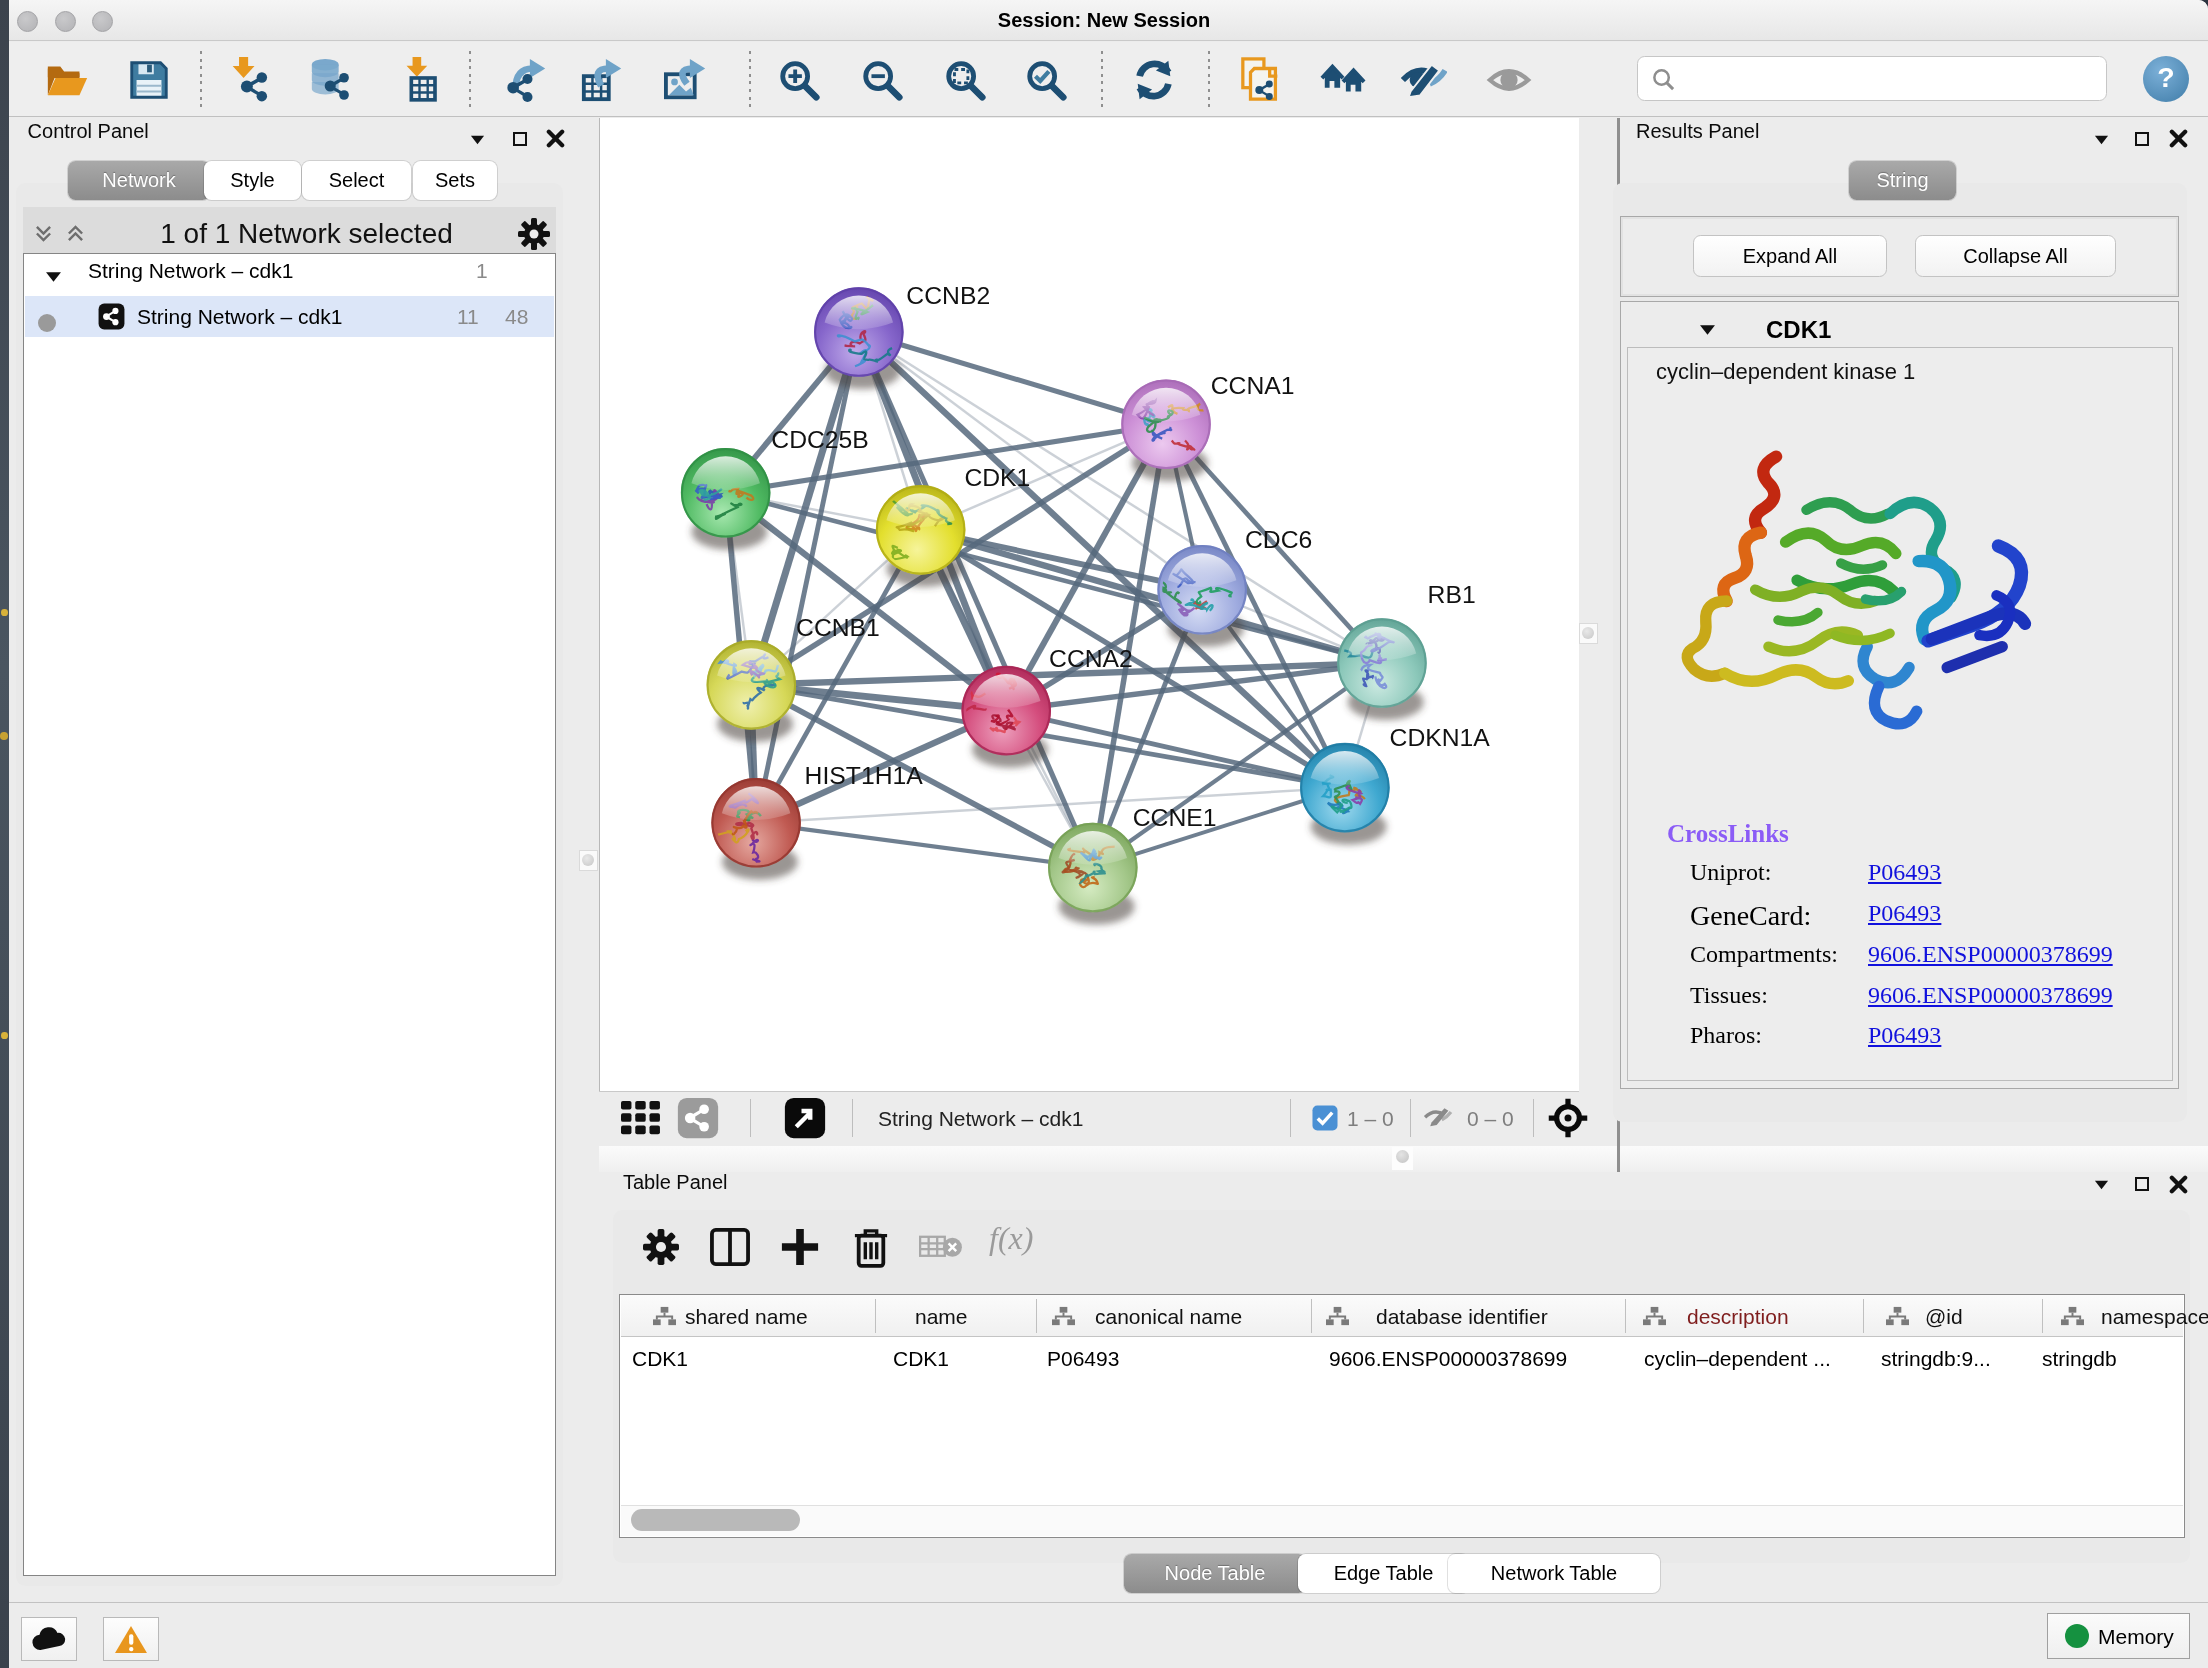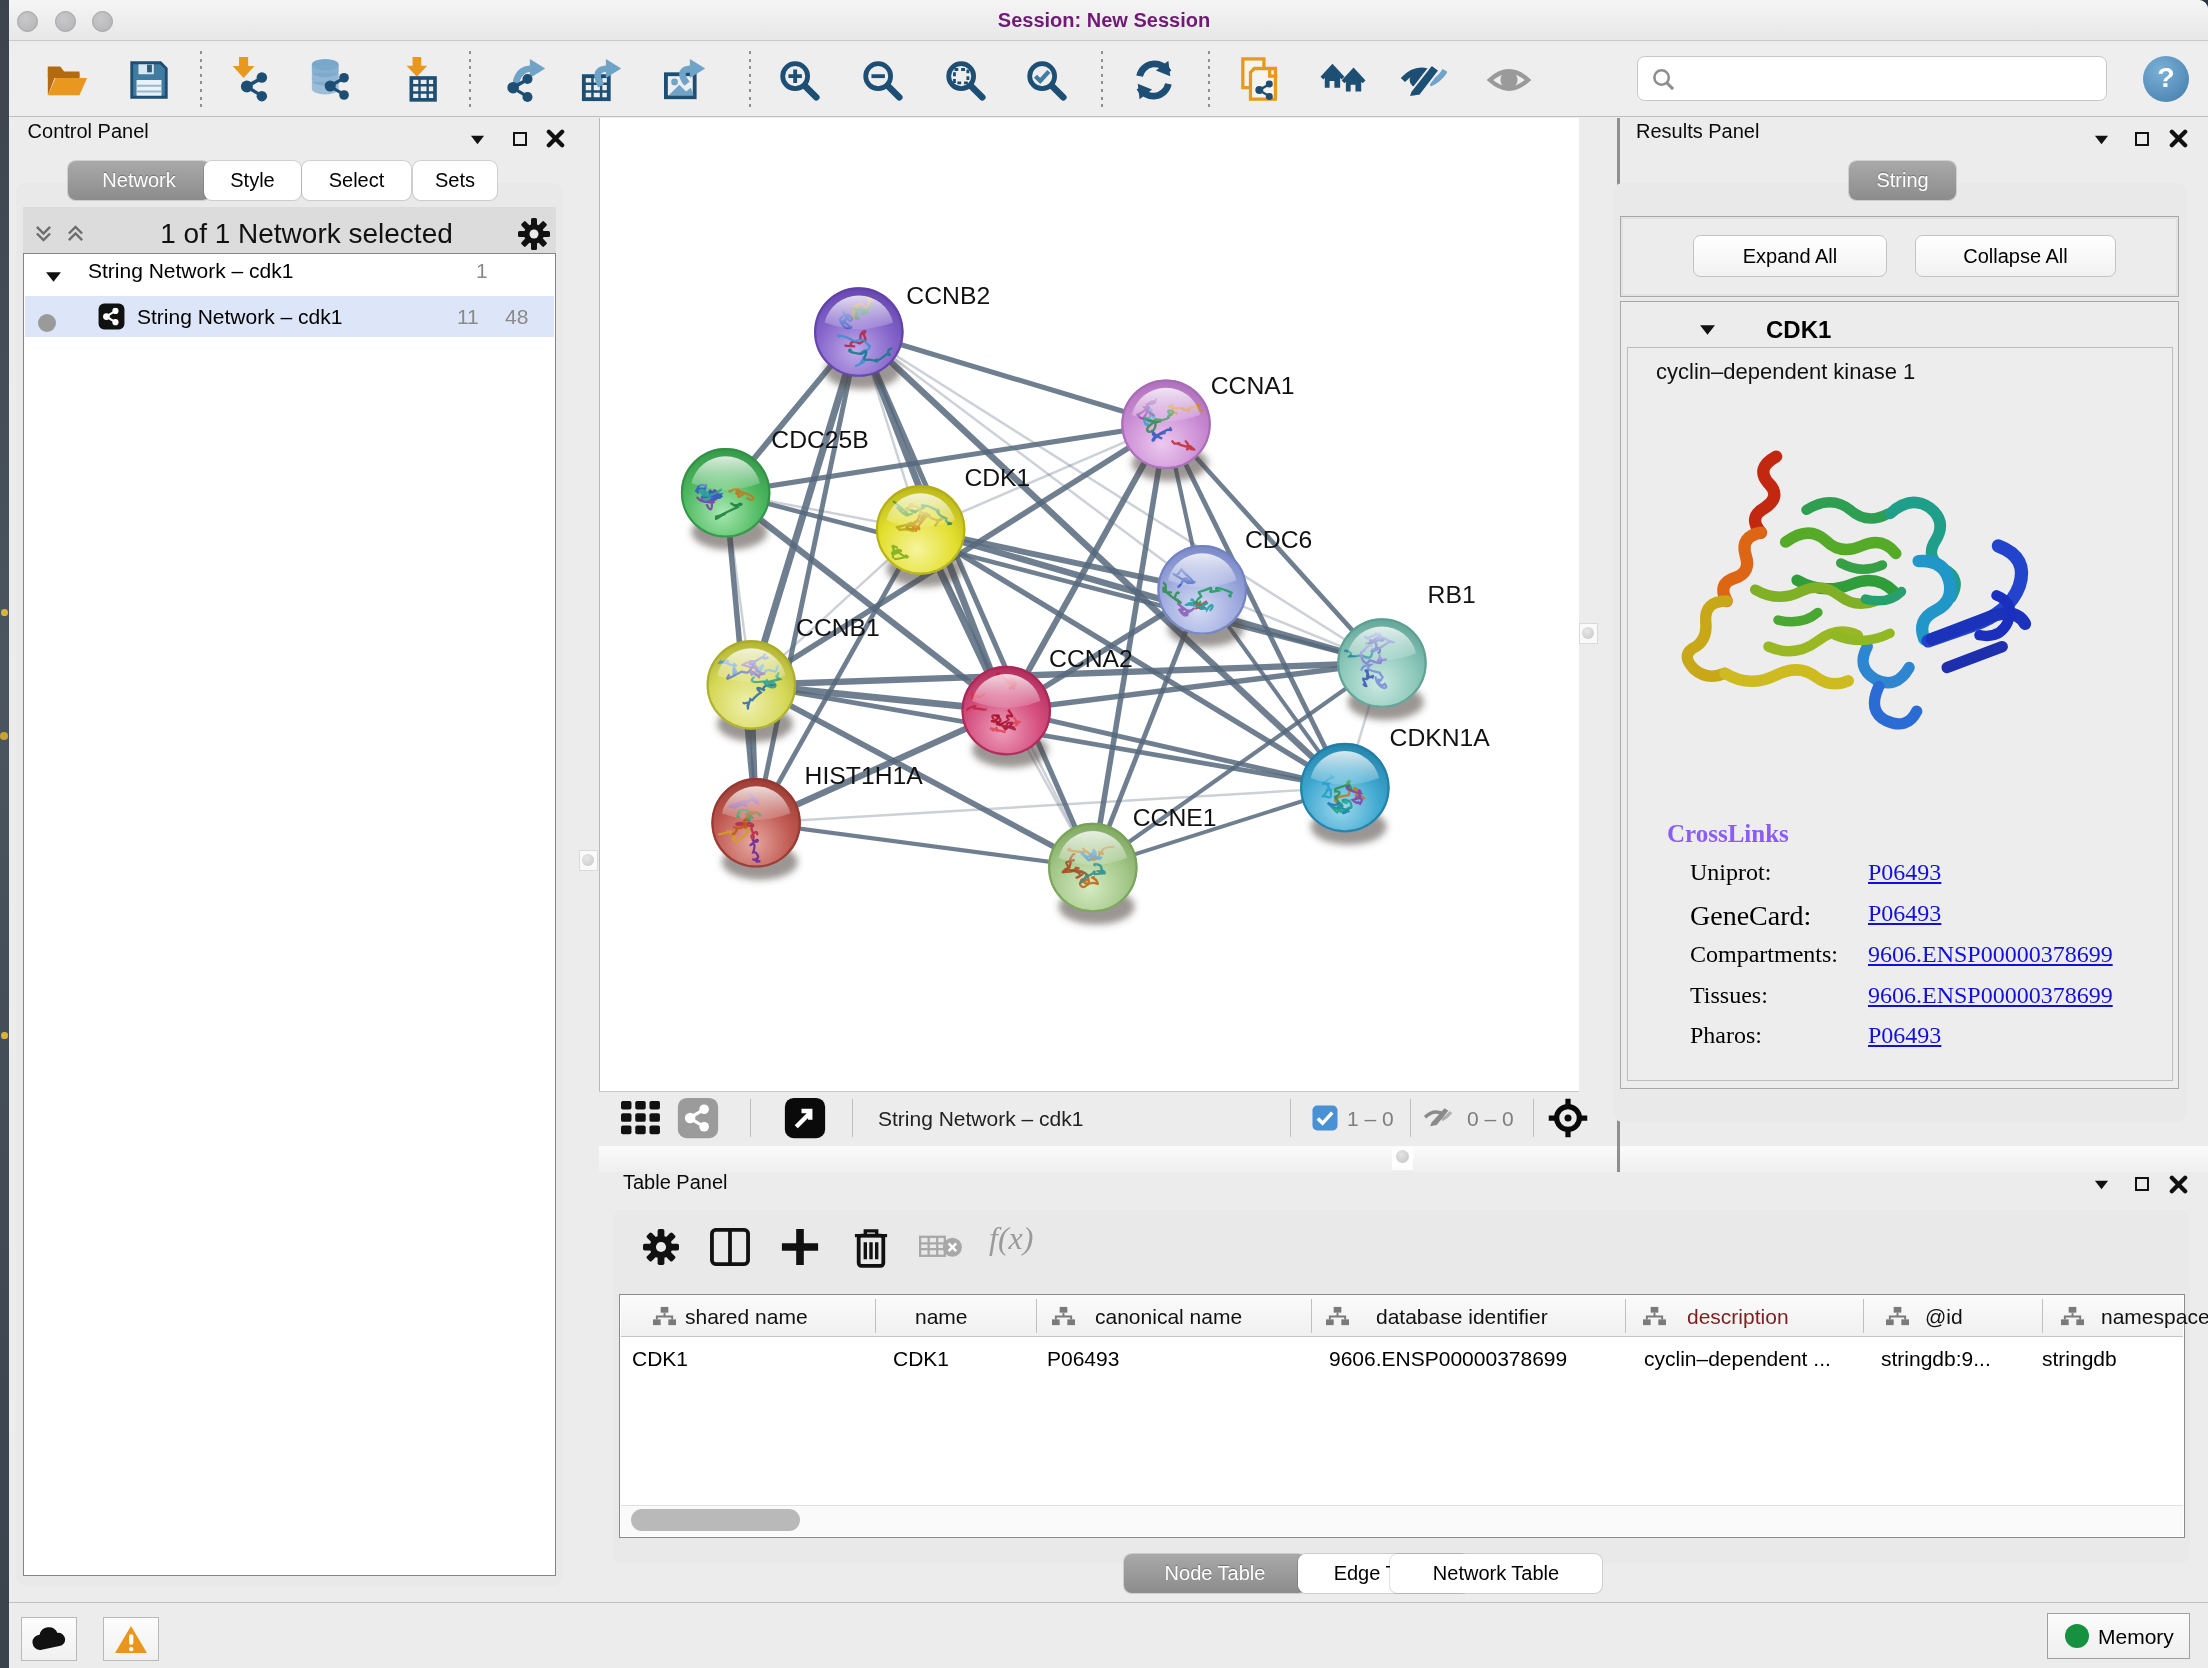--- a/index.html
+++ b/index.html
@@ -4,21 +4,21 @@
 * { margin:0; padding:0; box-sizing:border-box; }
 html,body { width:2208px; height:1668px; overflow:hidden;
   font-family:"Liberation Sans", sans-serif; background:#2b3440; }
 .abs { position:absolute; }
 .win { left:0; top:0; width:2208px; height:1668px; background:#ececec;
   border-radius:9.5px 9.5px 0 0; overflow:hidden; }
 .titlebar { left:0; top:0; width:100%; height:41px;
   background:linear-gradient(#f5f5f5,#e7e7e7); border-bottom:1px solid #c9c9c9; }
 .tl { width:21px; height:21px; border-radius:50%; top:10.5px;
   background:radial-gradient(circle at 40% 35%, #c9c9cb, #b2b2b5); border:1px solid #a2a2a5; }
-.title { width:100%; top:8.6px; text-align:center; font-size:20px; font-weight:bold; color:#701a75; }
+.title { width:100%; top:8.6px; text-align:center; font-size:20px; font-weight:bold; color:#000000; }
 .toolbar { left:0; top:42px; width:100%; height:75px; background:#eeeeee; border-bottom:1px solid #c0c0c0; }
 .ptitle { font-size:20px; color:#0a0a0a; }
 .tab { position:absolute; height:39px; border-radius:7.6px; background:#fff; color:#000;
   font-size:20px; text-align:center; line-height:39px; box-shadow:0 0 0 1px rgba(0,0,0,0.12); }
 .tabsel { background:linear-gradient(#a9a9a9,#8c8c8c); color:#fff; text-shadow:0 -1px 1px rgba(0,0,0,0.3); }
 .btn { position:absolute; background:linear-gradient(#ffffff,#f2f2f2); border:1px solid #c3c3c3;
   border-radius:7.6px; font-size:20px; text-align:center; color:#000; }
 </style></head>
 <body>
 
@@ -770,21 +770,21 @@
 <div class="abs" style="left:1329px;top:1347px;font-size:21px;color:#000">9606.ENSP00000378699</div>
 <div class="abs" style="left:1644px;top:1347px;font-size:21px;color:#000">cyclin–dependent ...</div>
 <div class="abs" style="left:1881px;top:1347px;font-size:21px;color:#000">stringdb:9...</div>
 <div class="abs" style="left:2042px;top:1347px;font-size:21px;color:#000">stringdb</div>
 
 <div class="abs" style="left:621px;top:1505px;width:1562px;height:31px;background:#fafafa;border-top:1px solid #e0e0e0"></div>
 <div class="abs" style="left:631px;top:1509px;width:169px;height:22px;border-radius:11.4px;background:#b9b9b9"></div>
 
 <div class="abs tab tabsel" style="left:1124px;top:1554px;width:182px">Node Table</div>
 <div class="abs tab" style="left:1298px;top:1554px;width:171px">Edge Table</div>
-<div class="abs tab" style="left:1390px;top:1554px;width:212px">Network Table</div>
+<div class="abs tab" style="left:1448px;top:1554px;width:212px">Network Table</div>
 
 <div class="abs" style="left:0;top:1602px;width:100%;height:67px;background:#ececec;border-top:1px solid #c2c2c2"></div>
 <div class="abs" style="left:21px;top:1617px;width:56px;height:44px;background:linear-gradient(#fdfdfd,#f0f0f0);border:1px solid #b9b9b9"></div>
 <svg class="abs" style="left:32px;top:1627px" width="34" height="25" viewBox="0 0 36 26">
 <path d="M9 24 a8 8 0 0 1 -1 -16 a10 10 0 0 1 19 -2 a7 7 0 0 1 2 14 z" fill="#111"></path>
     </svg>
 <div class="abs" style="left:103px;top:1617px;width:56px;height:44px;background:linear-gradient(#fdfdfd,#f0f0f0);border:1px solid #b9b9b9"></div>
 <svg class="abs" style="left:114px;top:1624px" width="34" height="31" viewBox="0 0 36 33">
 <path d="M18 2 L35 31 H1 Z" fill="#e8961e"></path>
       <rect x="16" y="11" width="4.5" height="11" rx="2" fill="#fff"></rect>

